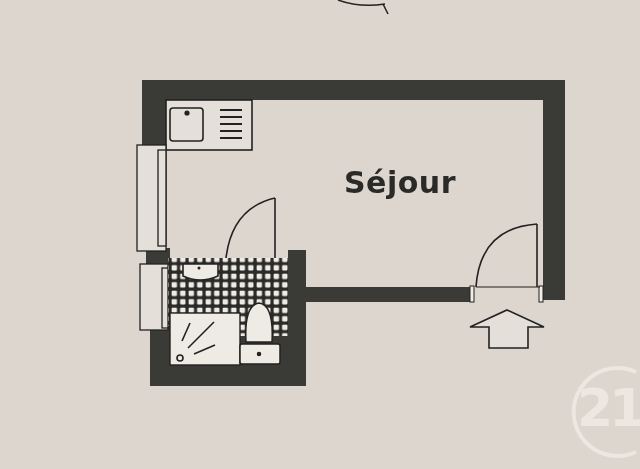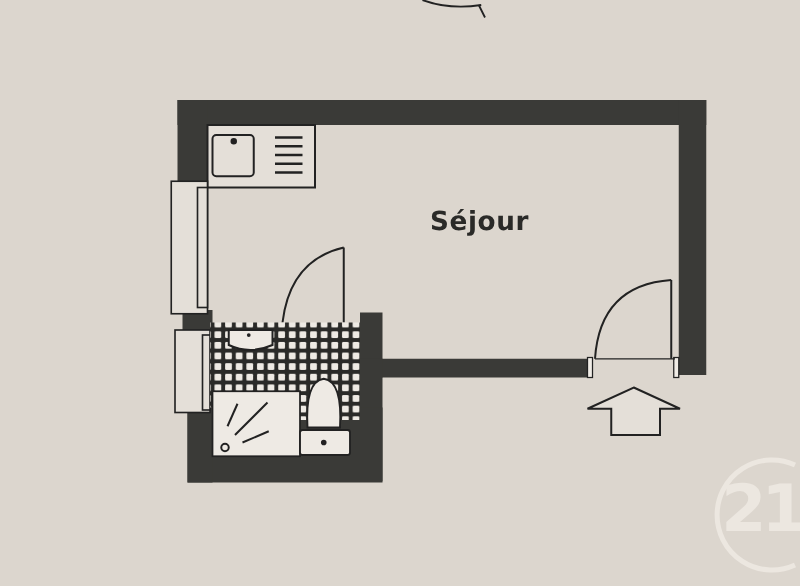--- a/index.html
+++ b/index.html
@@ -6,21 +6,21 @@
     body {
       width: 640px; height: 469px; overflow: hidden;
       background: #dcd6ce;
       position: relative;
       font-family: "DejaVu Sans", sans-serif;
     }
     .canvas { position: absolute; left: 0; top: 0; width: 640px; height: 469px; }
     .label-sejour {
       position: absolute; left: 344px; top: 165px;
       font-family: "DejaVu Sans", sans-serif;
-      font-size: 21px; font-weight: bold; color: #2a2a28;
+      font-size: 30px; font-weight: bold; color: #2a2a28;
       letter-spacing: 0.5px;
     }
     .logo-text {
       position: absolute; left: 577px; top: 378px;
       font-family: "DejaVu Sans", sans-serif;
       font-size: 52px; font-weight: bold; color: #ece7e0;
       letter-spacing: -4px;
     }
   </style>
 </head>

